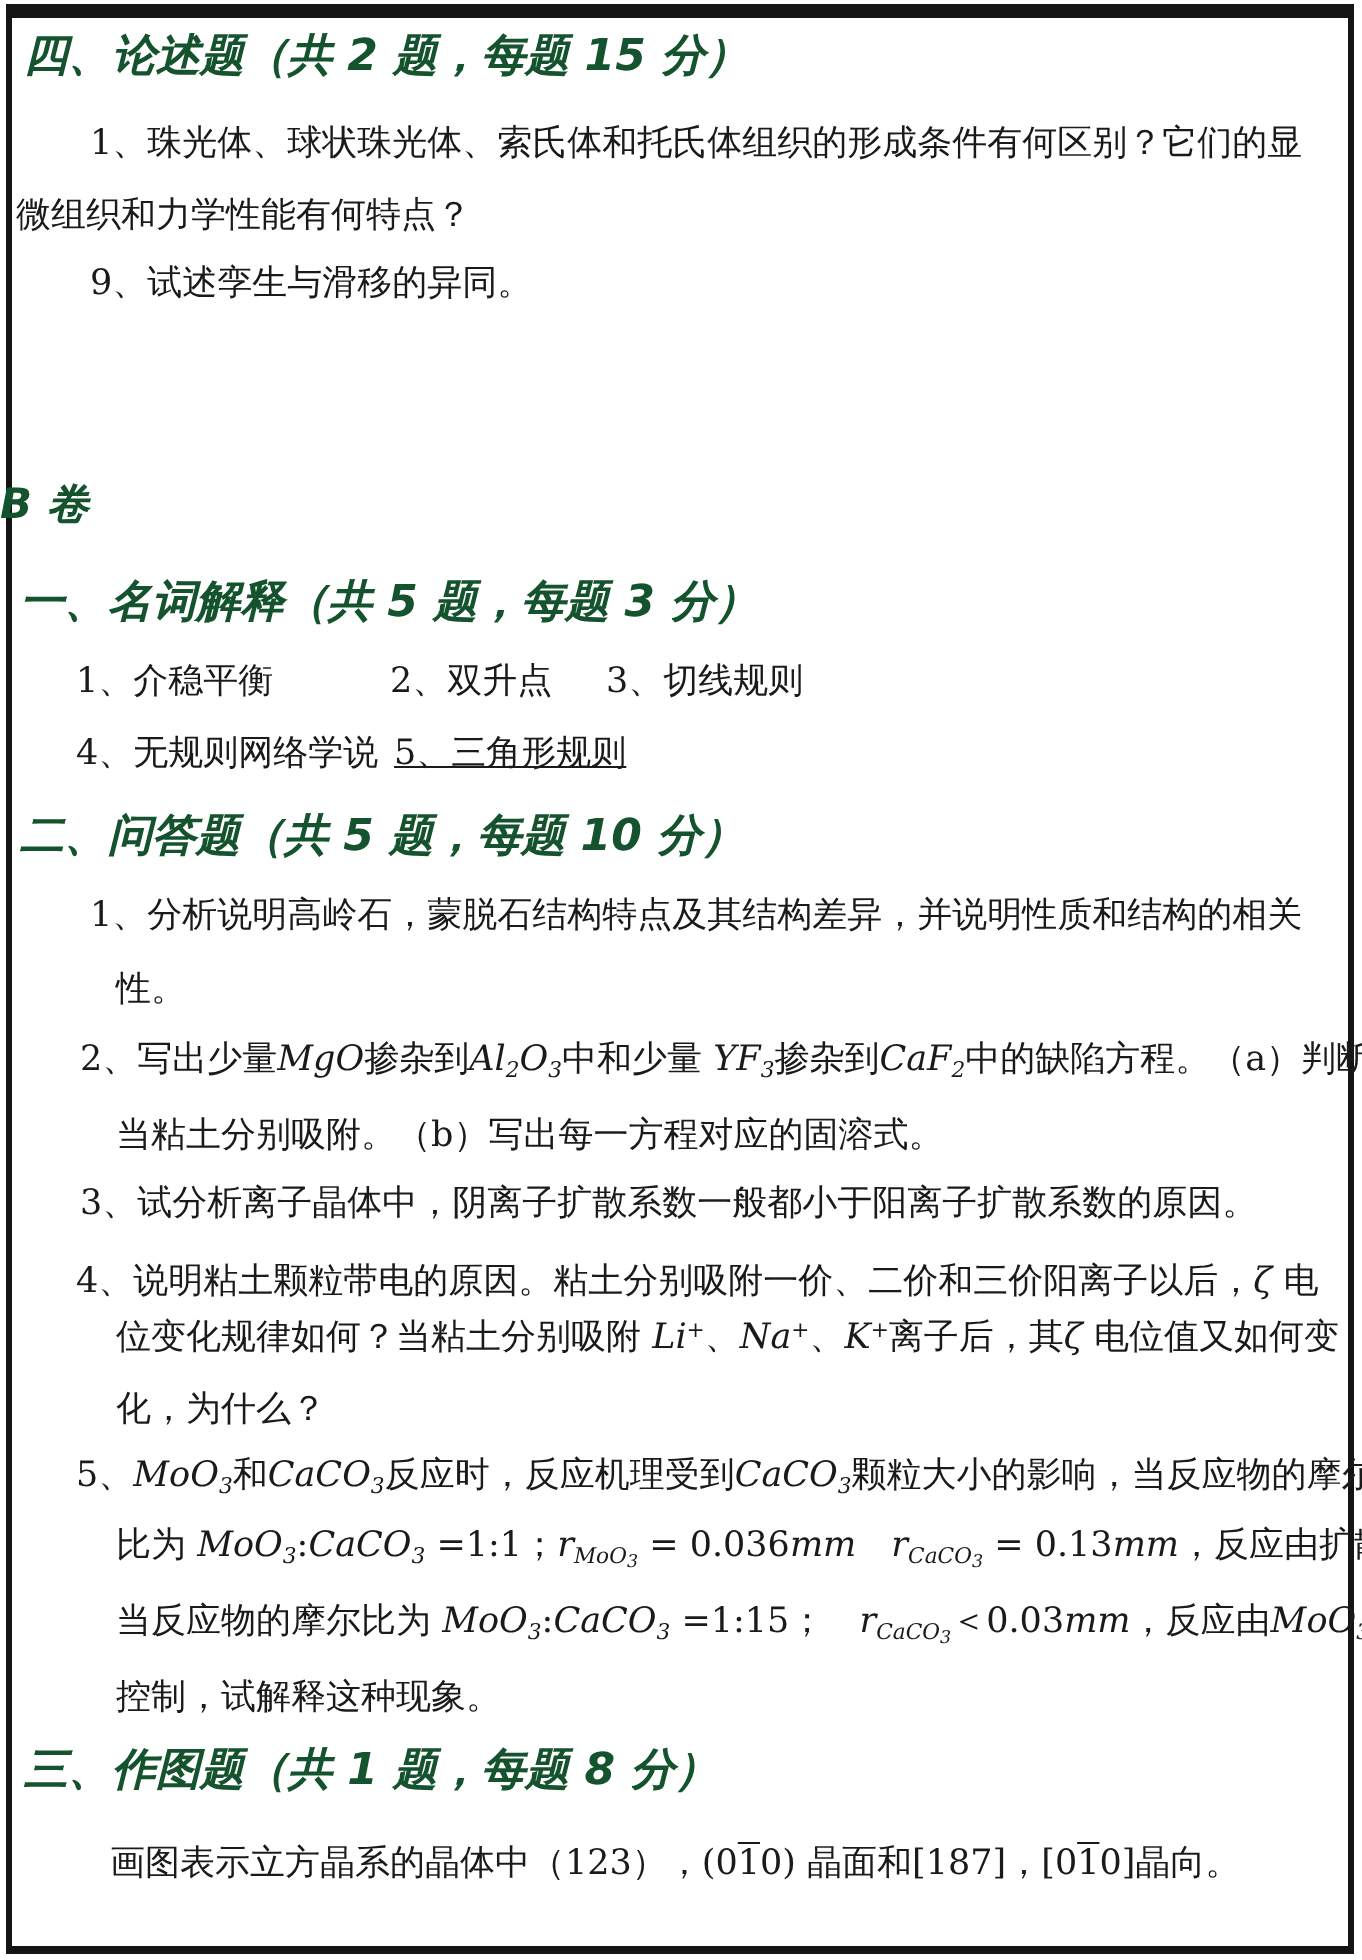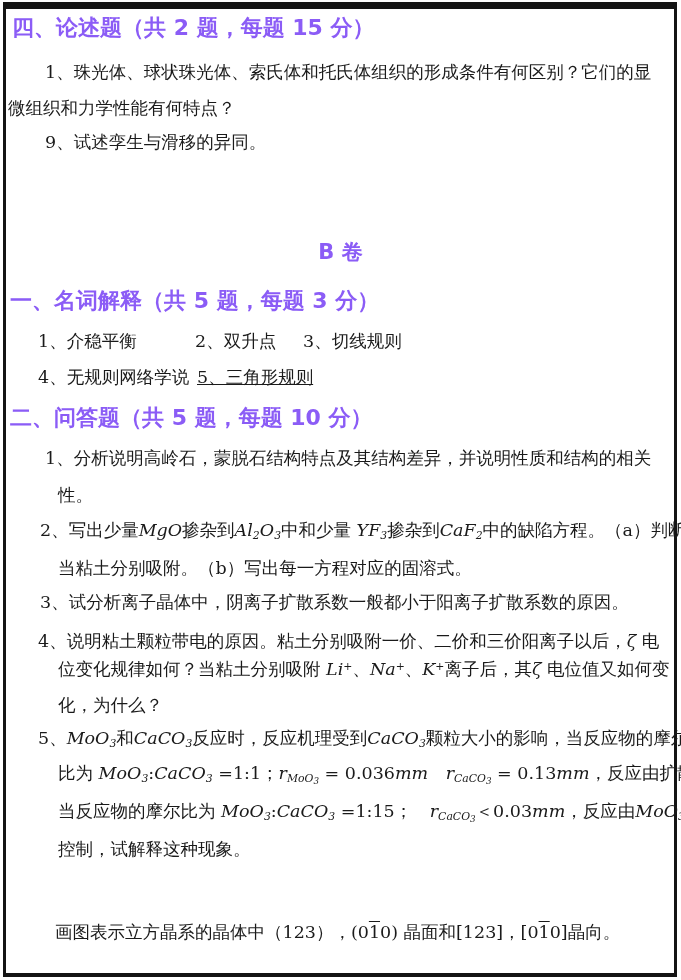--- a/index.html
+++ b/index.html
@@ -24,23 +24,24 @@
     font-size:17.5px;
     line-height:1.35;
     color:#1a1a1a;
   }
   .hline{
     position:absolute;
     white-space:nowrap;
     font-family:"DejaVu Sans","Liberation Sans",sans-serif;
     font-weight:700;
     font-size:22px;
-    color:#8b5cf6;
+    color:#14532d;
+    font-style:italic;
   }
-  .center{left:0;width:100%;text-align:center;}
+  .center{left:0;width:100%;}
   
   .s-i{font-style:italic;font-family:"DejaVu Serif","Liberation Serif",serif;}
   .s-sub{font-size:62%;vertical-align:-0.32em;}
   .s-sub2{font-size:50%;vertical-align:-0.6em;}
   .s-sup{font-size:62%;vertical-align:0.5em;}
   .s-ov{text-decoration:overline;}
 </style>
 </head>
 <body>
 
@@ -68,14 +69,15 @@
   <div class="line" style="left:58px;top:557px;">当粘土分别吸附。（b）写出每一方程对应的固溶式。</div>
   <div class="line" style="left:40px;top:591px;">3、试分析离子晶体中，阴离子扩散系数一般都小于阳离子扩散系数的原因。</div>
   <div class="line" style="left:38px;top:630px;"><span>4、说明粘土颗粒带电的原因。粘土分别吸附一价、二价和三价阳离子以后，</span><span class="s-i">ζ</span><span> 电</span></div>
   <div class="line" style="left:58px;top:658px;"><span>位变化规律如何？当粘土分别吸附 </span><span class="s-i">Li</span><span class="s-sup">+</span><span>、</span><span class="s-i">Na</span><span class="s-sup">+</span><span>、</span><span class="s-i">K</span><span class="s-sup">+</span><span>离子后，其</span><span class="s-i">ζ</span><span> 电位值又如何变</span></div>
   <div class="line" style="left:58px;top:694px;">化，为什么？</div>
   <div class="line" style="left:38px;top:727px;"><span>5、</span><span class="s-i">MoO</span><span class="s-i s-sub">3</span><span>和</span><span class="s-i">CaCO</span><span class="s-i s-sub">3</span><span>反应时，反应机理受到</span><span class="s-i">CaCO</span><span class="s-i s-sub">3</span><span>颗粒大小的影响，当反应物的摩尔</span></div>
   <div class="line" style="left:58px;top:762px;"><span>比为 </span><span class="s-i">MoO</span><span class="s-i s-sub">3</span><span>:</span><span class="s-i">CaCO</span><span class="s-i s-sub">3</span><span> =1:1；</span><span class="s-i">r</span><span class="s-i s-sub">MoO</span><span class="s-i s-sub2">3</span><span> = 0.036</span><span class="s-i">mm</span><span>　</span><span class="s-i">r</span><span class="s-i s-sub">CaCO</span><span class="s-i s-sub2">3</span><span> = 0.13</span><span class="s-i">mm</span><span>，反应由扩散控制。</span></div>
   <div class="line" style="left:58px;top:800px;"><span>当反应物的摩尔比为 </span><span class="s-i">MoO</span><span class="s-i s-sub">3</span><span>:</span><span class="s-i">CaCO</span><span class="s-i s-sub">3</span><span> =1:15；　</span><span class="s-i">r</span><span class="s-i s-sub">CaCO</span><span class="s-i s-sub2">3</span><span>＜0.03</span><span class="s-i">mm</span><span>，反应由</span><span class="s-i">MoO</span><span class="s-i s-sub">3</span></div>
   <div class="line" style="left:58px;top:838px;">控制，试解释这种现象。</div>
 
-  <div class="line" style="left:55px;top:921px;"><span>画图表示立方晶系的晶体中（123），(</span><span>0</span><span class="s-ov">1</span><span>0) 晶面和[123]，[</span><span>0</span><span class="s-ov">1</span><span>0]晶向。</span></div>
+  <div class="hline" style="left:12px;top:870px;">三、作图题（共 1 题，每题 8 分）</div>
+  <div class="line" style="left:55px;top:921px;"><span>画图表示立方晶系的晶体中（123），(</span><span>0</span><span class="s-ov">1</span><span>0) 晶面和[187]，[</span><span>0</span><span class="s-ov">1</span><span>0]晶向。</span></div>
 </div>
 
 </body></html>

